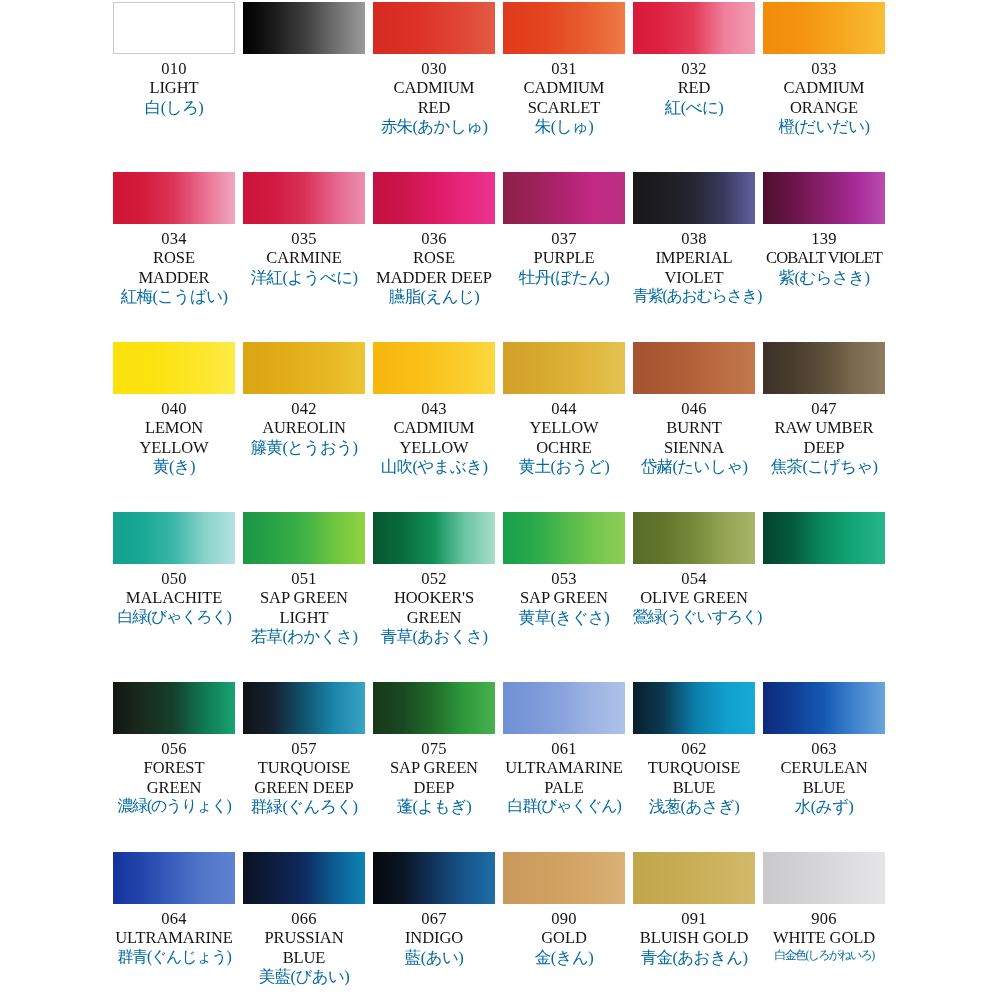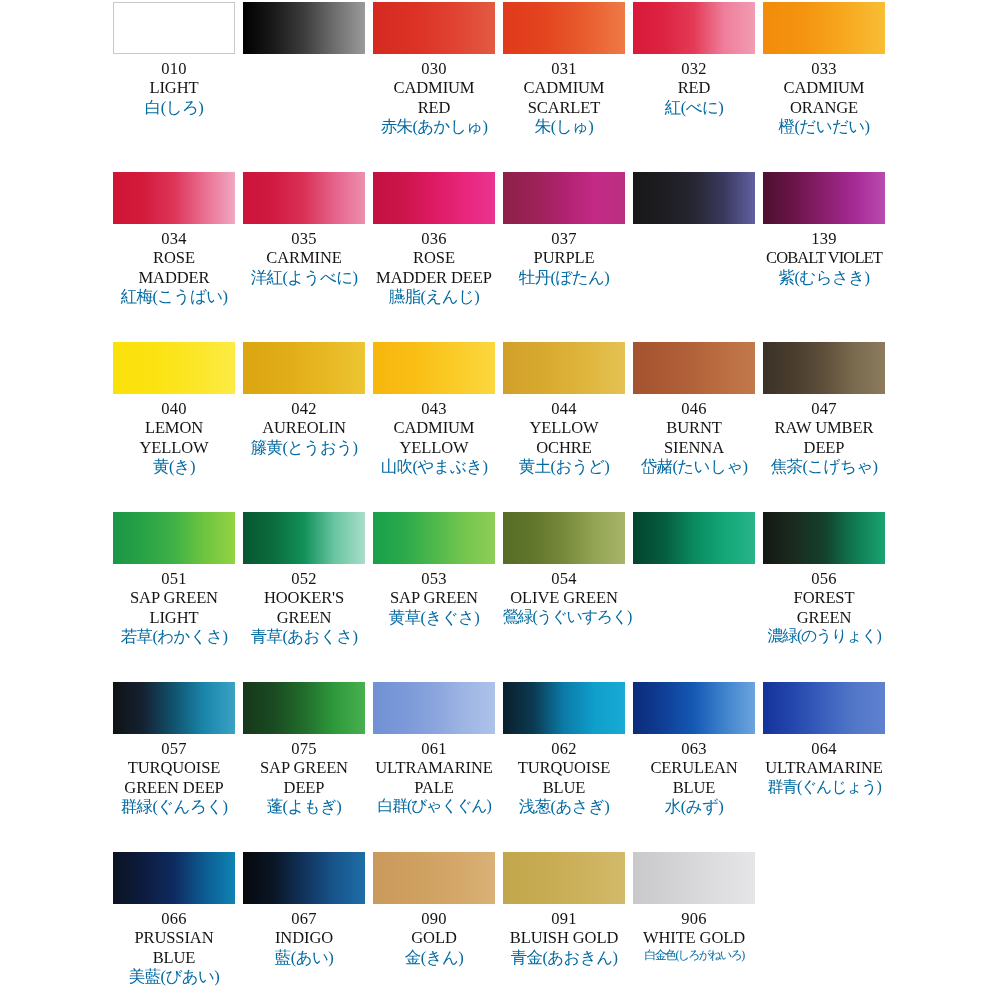--- a/index.html
+++ b/index.html
@@ -151,20 +151,26 @@
       <div class="cell">
         <div class="swatch" style="background: linear-gradient(to right, rgb(141, 32, 73), rgb(155, 34, 86), rgb(176, 34, 112), rgb(194, 42, 134), rgb(187, 47, 128));"></div>
         <div class="labels">
           <div class="code">037</div>
           <div class="name">PURPLE</div>
           <div class="jp">牡丹(ぼたん)</div>
         </div>
       </div>
       <div class="cell">
         <div class="swatch" style="background: linear-gradient(to right, rgb(24, 24, 25), rgb(29, 29, 34), rgb(38, 38, 51), rgb(58, 58, 96), rgb(97, 97, 160));"></div>
+        <div class="labels">
+          <div class="code">038</div>
+          <div class="name">IMPERIAL
+VIOLET</div>
+          <div class="jp tight">青紫(あおむらさき)</div>
+        </div>
       </div>
       <div class="cell">
         <div class="swatch" style="background: linear-gradient(to right, rgb(77, 17, 48), rgb(106, 20, 72), rgb(138, 31, 109), rgb(165, 42, 149), rgb(185, 75, 176));"></div>
         <div class="labels">
           <div class="code">139</div>
           <div class="name tight">COBALT VIOLET</div>
           <div class="jp">紫(むらさき)</div>
         </div>
       </div>
       <div class="cell">
@@ -214,20 +220,28 @@
       <div class="cell">
         <div class="swatch" style="background: linear-gradient(to right, rgb(59, 49, 39), rgb(74, 61, 46), rgb(94, 79, 58), rgb(122, 106, 78), rgb(141, 124, 94));"></div>
         <div class="labels">
           <div class="code">047</div>
           <div class="name">RAW UMBER
 DEEP</div>
           <div class="jp">焦茶(こげちゃ)</div>
         </div>
       </div>
       <div class="cell">
+        <div class="swatch" style="background: linear-gradient(to right, rgb(18, 161, 142), rgb(25, 168, 149), rgb(59, 182, 168), rgb(136, 210, 203), rgb(181, 226, 224));"></div>
+        <div class="labels">
+          <div class="code">050</div>
+          <div class="name">MALACHITE</div>
+          <div class="jp tight">白緑(びゃくろく)</div>
+        </div>
+      </div>
+      <div class="cell">
         <div class="swatch" style="background: linear-gradient(to right, rgb(26, 150, 70), rgb(41, 163, 70), rgb(63, 177, 70), rgb(110, 197, 63), rgb(147, 211, 67));"></div>
         <div class="labels">
           <div class="code">051</div>
           <div class="name">SAP GREEN
 LIGHT</div>
           <div class="jp">若草(わかくさ)</div>
         </div>
       </div>
       <div class="cell">
         <div class="swatch" style="background: linear-gradient(to right, rgb(7, 87, 49), rgb(10, 108, 60), rgb(18, 145, 90), rgb(105, 197, 161), rgb(169, 221, 201));"></div>

